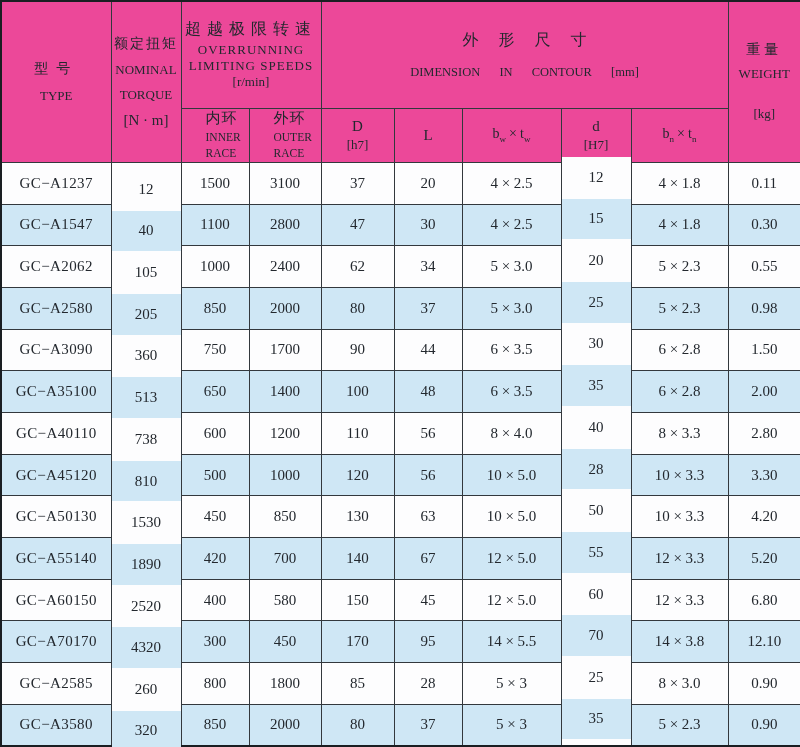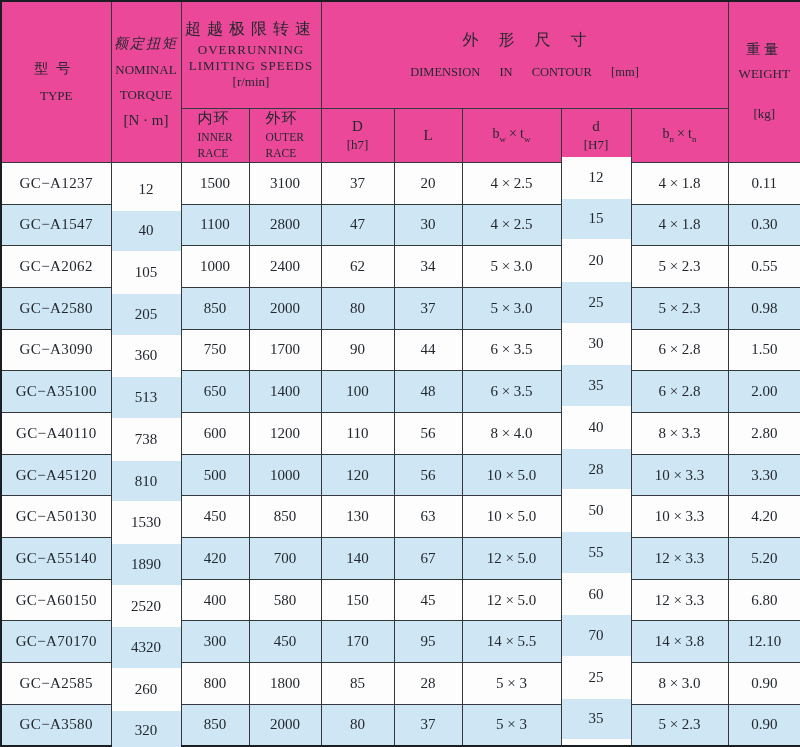--- a/index.html
+++ b/index.html
@@ -32,33 +32,33 @@
   thead tr.band1 { height: 107px; }
   thead tr.band2 { height: 54px; }
   tbody tr { height: 41px; }
 
   .zh-lg { font-size: 16px; letter-spacing: 6px; display: block; }
   .zh-md { font-size: 14px; letter-spacing: 2px; display: block; }
   .en-md { font-size: 13px; display: block; }
   .en-sm { font-size: 12px; display: block; }
 
   .th-type .zh-md { margin-bottom: 10px; letter-spacing: 8px; }
-  .th-torque .zh-md { margin-bottom: 9px; font-style: italic; }
+  .th-torque .zh-md { margin-bottom: 9px; }
   .th-torque .en-md { margin-bottom: 9px; }
   .th-torque .unit { font-size: 15px; display: block; margin-top: 9px; }
   .th-speeds .zh-lg { margin-bottom: 2px; }
   .th-speeds .en-md { letter-spacing: 1px; }
   .th-speeds .unit { font-size: 13px; display: block; }
   .th-dim .zh-lg { letter-spacing: 20px; margin-bottom: 14px; text-indent: 20px; }
   .th-dim .en-sm { word-spacing: 16px; font-size: 12.5px; }
   .th-weight .zh-md { letter-spacing: 4px; margin-bottom: 7px; }
   .th-weight .en-md { margin-bottom: 24px; }
   .th-weight .unit { font-size: 13px; display: block; }
 
-  .th-race { text-align: left; padding-left: 16px; }
+  .th-race { text-align: left; padding-left: 24px; }
   .th-race .zh-md { font-size: 15px; margin-bottom: 1px; letter-spacing: 1px; }
   .th-race .en-sm { font-size: 11.5px; line-height: 1.45; }
 
   .th-dl { font-size: 15px; }
   .th-dl .tol { display: block; font-size: 13px; margin-top: 2px; }
   .th-bt { font-size: 14px; }
   .th-bt sub { font-size: 9px; }
   .th-bt .times { padding: 0 3px; }
 
   tbody td { font-size: 15px; }

